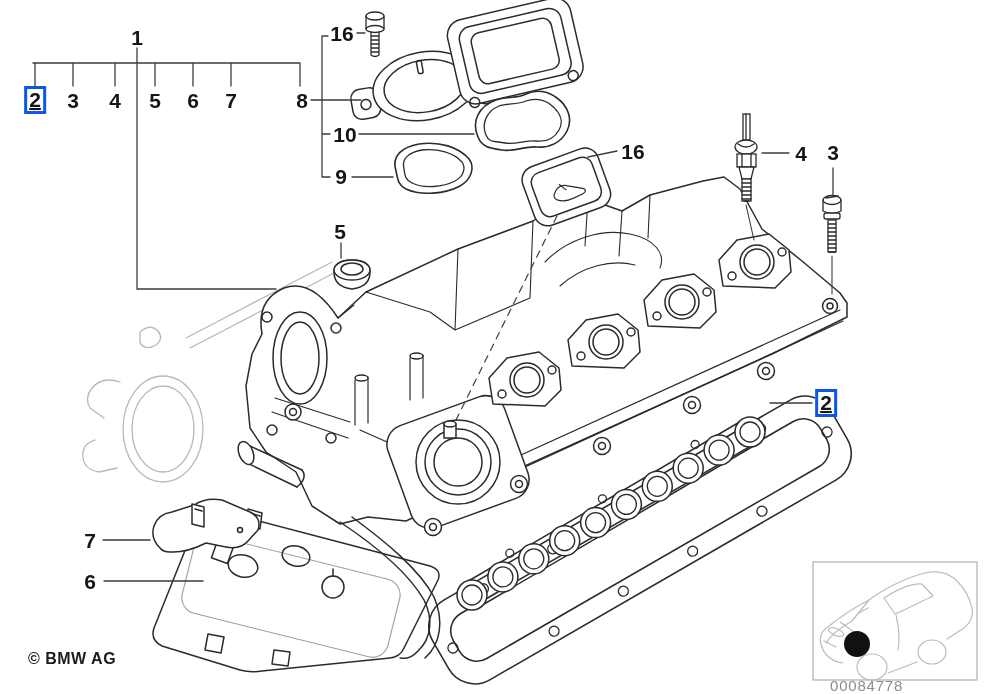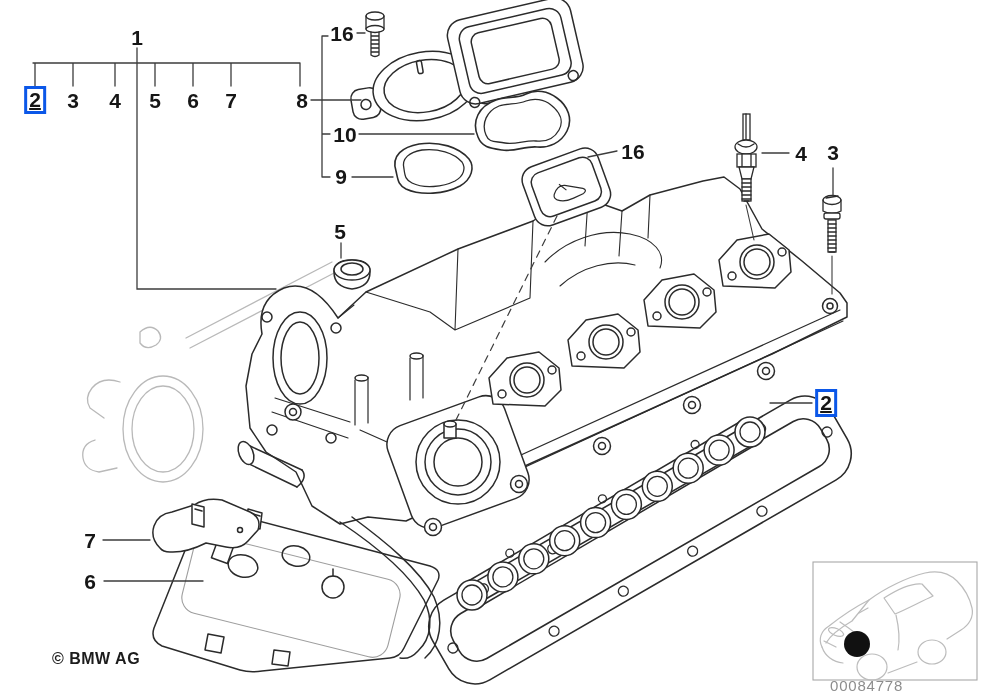--- a/index.html
+++ b/index.html
@@ -18,21 +18,21 @@
   .callout.hl{
     border:3px solid var(--hl);
     background:#ffffff;
     padding:0 2px 1px 2px;
     text-decoration:underline;
     text-decoration-thickness:2px;
     text-underline-offset:1px;
   }
   .copyright{
     position:absolute;left:28px;top:650px;
-    font-weight:bold;font-size:16px;color:#1c1c1c;letter-spacing:.5px;margin-left:24px;
+    font-weight:bold;font-size:16px;color:#1c1c1c;letter-spacing:.5px;
   }
   .imgnum{
     position:absolute;left:830px;top:677px;
     font-size:15px;color:#8d8d8d;letter-spacing:.8px;
   }
 </style>
 </head>
 <body style="--hl: #0b57e8;">
 
 <div class="stage">

